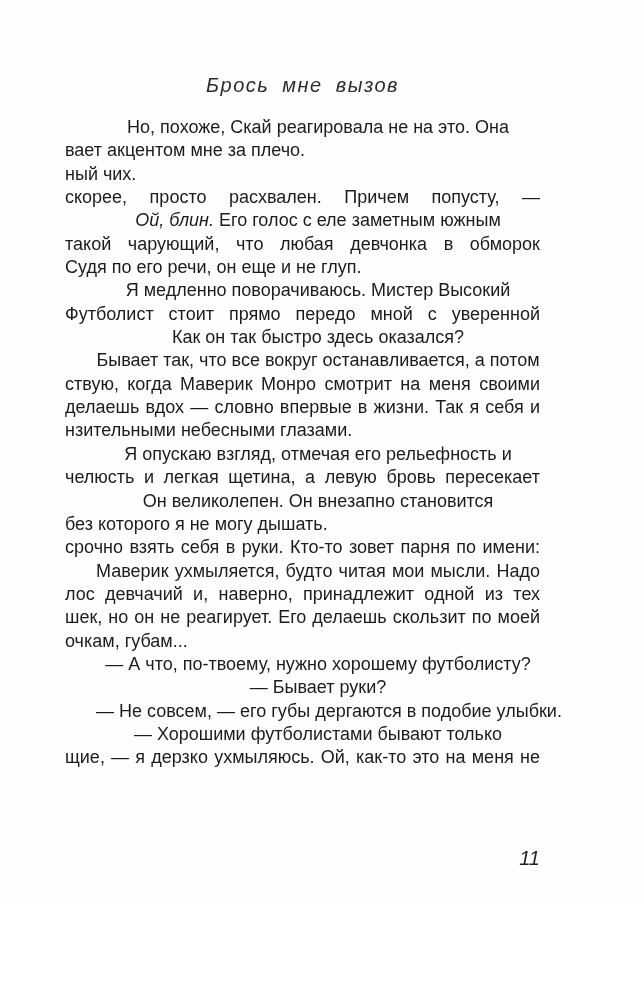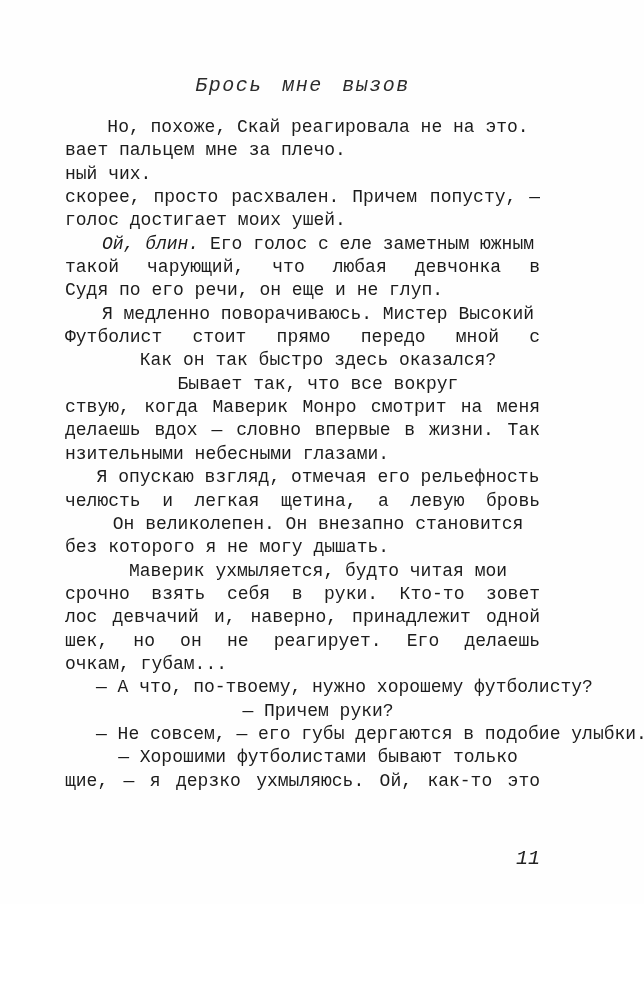--- a/index.html
+++ b/index.html
@@ -5,21 +5,21 @@
   html, body {
     margin: 0;
     padding: 0;
     background: #ffffff;
   }
   .page {
     position: relative;
     width: 644px;
     height: 904px;
     background: #fefefe;
-    font-family: Liberation Mono, monospace;
+    font-family: Liberation Sans, sans-serif;
     color: #1c1c1c;
     overflow: hidden;
   }
   .running-header {
     position: absolute;
     left: 65px;
     top: 74px;
     width: 475px;
     text-align: center;
     font-style: italic;
@@ -64,44 +64,43 @@
   }
 </style>
 </head>
 <body>
 
 <div class="page">
   <div class="running-header">Брось мне вызов</div>
 
   <div class="body-text" id="body-text">
       <div class="line indent justify">Но, похоже, Скай реагировала не на это. Она показы-</div>
-      <div class="line">вает пальцем мне за плечо.</div>
+      <div class="line">вает акцентом мне за плечо.</div>
       <div class="line">ный чих.</div>
       <div class="line justify">скорее, просто расхвален. Причем попусту, — хрипловатый</div>
-      <div class="line">голос достигает моих ушей.</div>
       <div class="line indent justify"><i>Ой, блин.</i> Его голос с еле заметным южным акцентом</div>
       <div class="line justify">такой чарующий, что любая девчонка в обморок грохнется.</div>
       <div class="line">Судя по его речи, он еще и не глуп.</div>
       <div class="line indent justify">Я медленно поворачиваюсь. Мистер Высокий Блондин-</div>
       <div class="line justify">Футболист стоит прямо передо мной с уверенной улыбкой.</div>
       <div class="line indent">Как он так быстро здесь оказался?</div>
       <div class="line indent justify">Бывает так, что все вокруг останавливается, а потом ты</div>
       <div class="line justify">ствую, когда Маверик Монро смотрит на меня своими про-</div>
       <div class="line justify">делаешь вдох — словно впервые в жизни. Так я себя и чув-</div>
       <div class="line">нзительными небесными глазами.</div>
       <div class="line indent justify">Я опускаю взгляд, отмечая его рельефность и внуши-</div>
       <div class="line justify">челюсть и легкая щетина, а левую бровь пересекает тонкий</div>
       <div class="line indent justify">Он великолепен. Он внезапно становится кислородом,</div>
       <div class="line">без которого я не могу дышать.</div>
+      <div class="line justify">срочно взять себя в руки. Кто-то зовет парня по имени: го-</div>
       <div class="line indent justify">Маверик ухмыляется, будто читая мои мысли. Надо</div>
-      <div class="line justify">срочно взять себя в руки. Кто-то зовет парня по имени: го-</div>
       <div class="line justify">лос девчачий и, наверно, принадлежит одной из тех близня-</div>
       <div class="line justify">шек, но он не реагирует. Его делаешь скользит по моей юбке,</div>
       <div class="line">очкам, губам...</div>
       <div class="line indent">— А что, по-твоему, нужно хорошему футболисту?</div>
-      <div class="line indent">— Причем руки?</div>
+      <div class="line indent">— Бывает руки?</div>
       <div class="line indent">— Не совсем, — его губы дергаются в подобие улыбки.</div>
       <div class="line indent justify">— Хорошими футболистами бывают только нападаю-</div>
       <div class="line justify">щие, — я дерзко ухмыляюсь. Ой, как-то это на меня не</div>
     </div>
 
   <div class="page-number">11</div>
 </div>
 
 </body></html>

